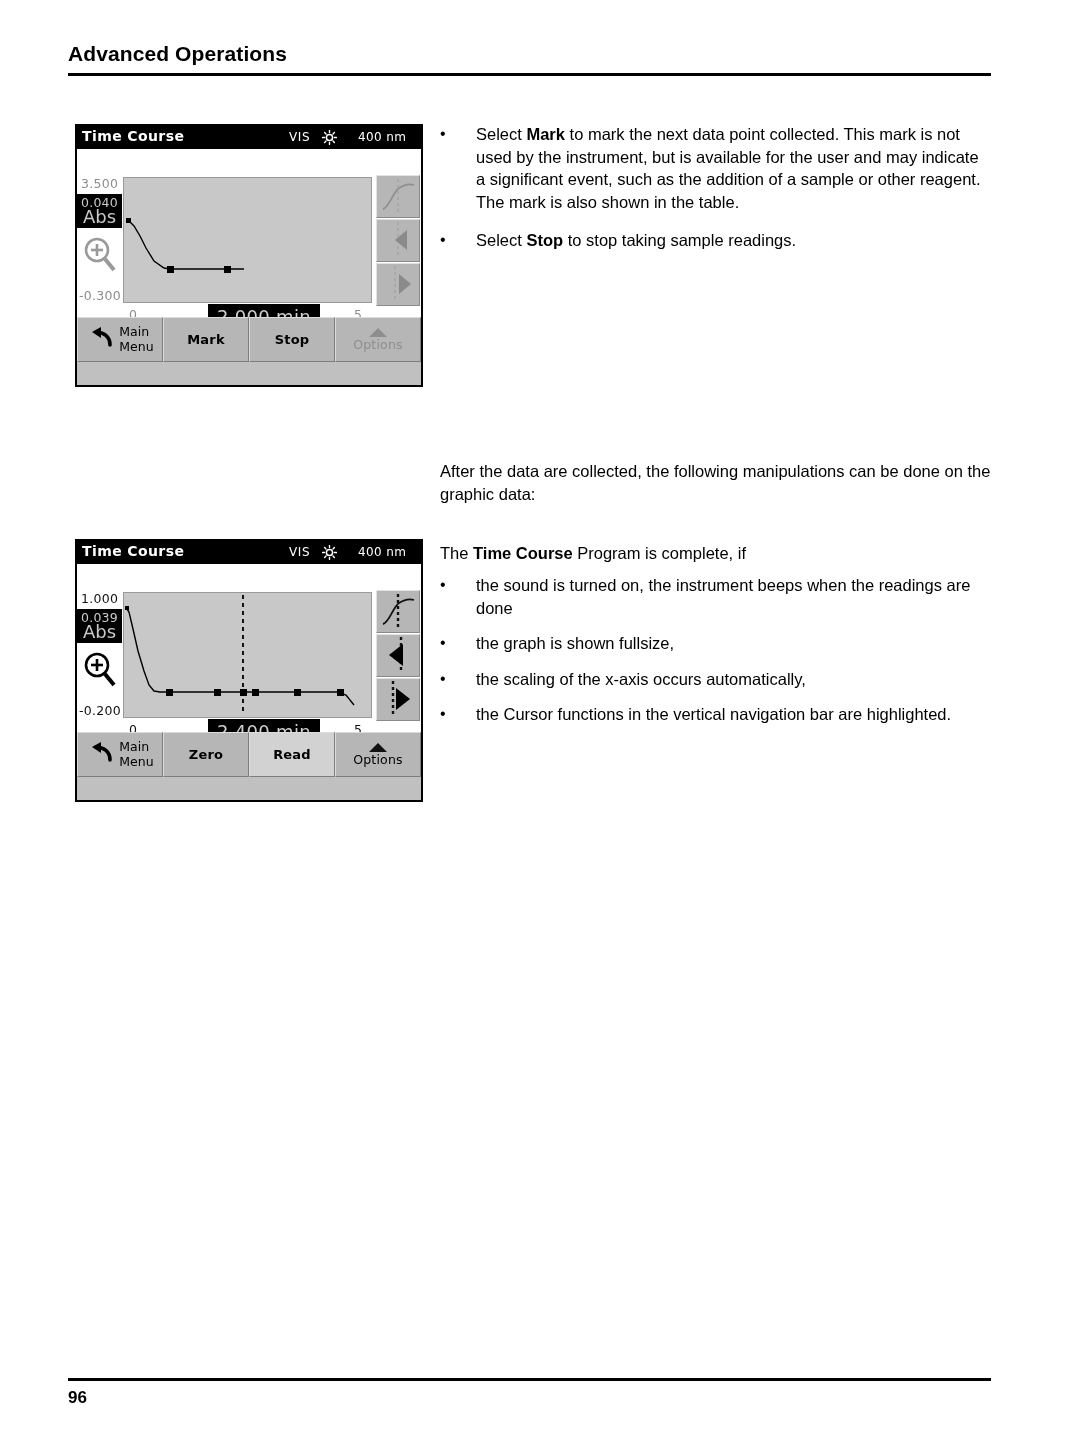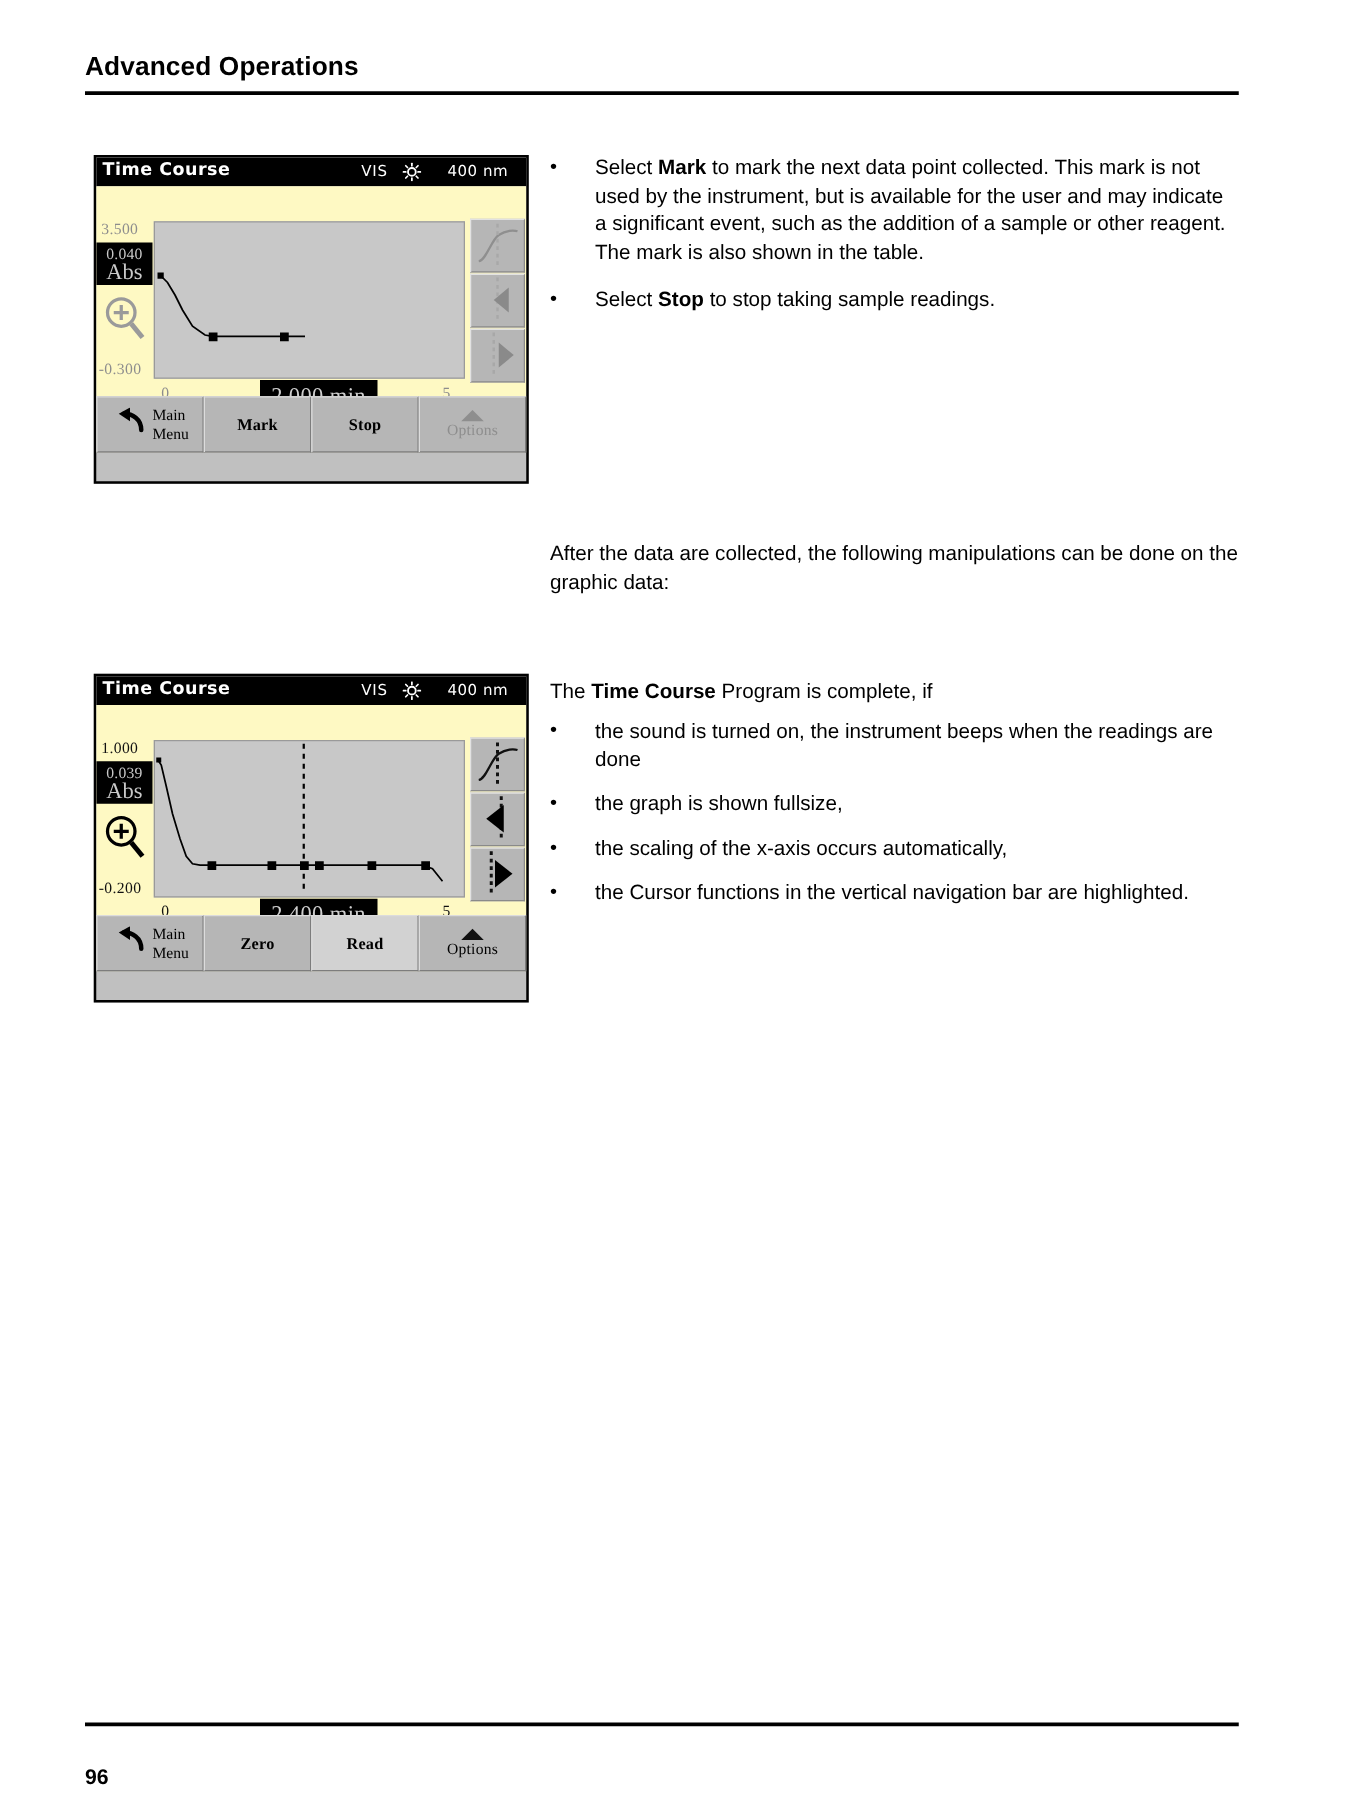--- a/index.html
+++ b/index.html
@@ -23,21 +23,21 @@
   .hdr-rule {
     position:absolute; left:68px; top:73px; width:923px; height:3px;
     background:#000;
   }
   .ftr-rule {
     position:absolute; left:68px; top:1378px; width:923px; height:3px;
     background:#000;
   }
   .ftr-page {
     position:absolute; left:68px; top:1388px;
-    font-size:17px; font-weight:bold;margin-top:24px;
+    font-size:17px; font-weight:bold;
   }
 
   
   .rtext { position:absolute; left:440px; width:552px; font-size:16.5px; line-height:22.5px; }
   .bullet-row { display:flex; margin-bottom:13px; }
   .bullet-row:last-child { margin-bottom:0; }
   .bdot { width:36px; flex:0 0 36px; font-size:16px; line-height:22.5px; }
   .btxt { flex:1 1 auto; }
   b { font-weight:bold; }
 
@@ -61,21 +61,21 @@
   .dev-mode {
     position:absolute; left:212px; top:4px;
     font-size:12px; letter-spacing:0.6px;
   }
   .dev-lamp { position:absolute; left:245px; top:4px; width:15px; height:15px; }
   .dev-wl {
     position:absolute; left:281px; top:4px;
     font-size:12px; letter-spacing:0.4px;
   }
 
-  .dev-body { position:relative; height:213px; background:#fef9c3;font-family:Liberation Serif, serif; }
+  .dev-body { position:relative; height:213px; background:#ffffff; }
 
   
   .plot {
     position:absolute; left:46px; top:28px;
     width:249px; height:126px;
     background:#c8c8c8;
     border:1px solid #9a9a9a;
     overflow:hidden;
   }
   .plot svg { display:block; }
@@ -397,21 +397,21 @@
           <div class="opt">
             <div class="tri dark"></div>
             <div class="dbtn-label thin">Options</div>
           </div>
         </div>
       </div>
 
     </div>
   </div>
 
-  <div class="rtext" style="top:432px;">After the data are collected, the following manipulations can be done on the graphic data:</div>
+  <div class="rtext" style="top:460px;">After the data are collected, the following manipulations can be done on the graphic data:</div>
 
   <div class="rtext" style="top:542px;"><span>The </span><b>Time Course</b><span> Program is complete, if</span></div>
 
   <div class="rtext" style="top:574px;">
     <div class="bullet-row">
       <div class="bdot">•</div>
       <div class="btxt">the sound is turned on, the instrument beeps when the readings are done</div>
     </div>
     <div class="bullet-row" style="margin-top:10px;">
       <div class="bdot">•</div>

